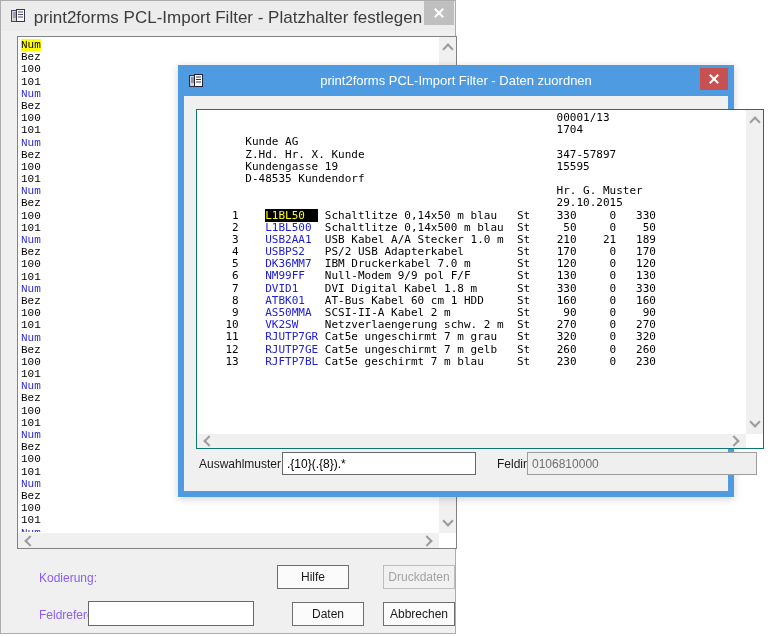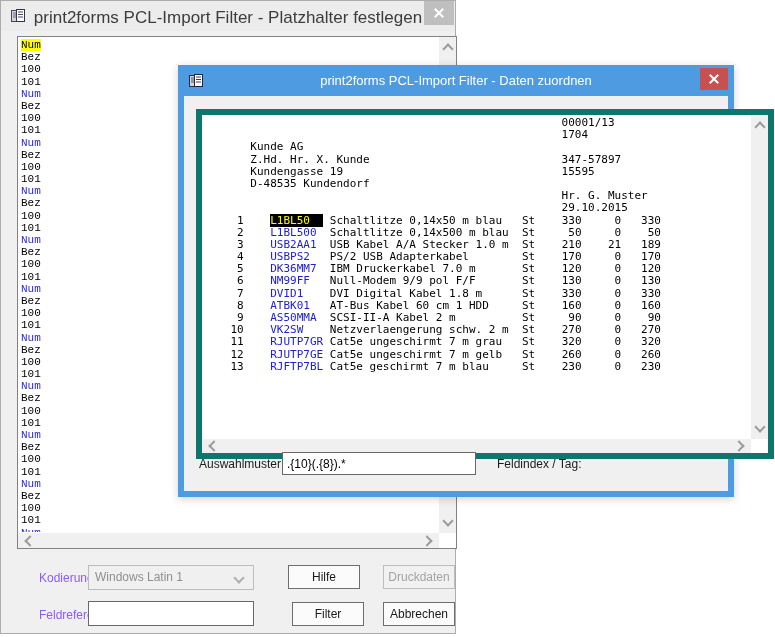--- a/index.html
+++ b/index.html
@@ -40,21 +40,21 @@
   .tinput{position:absolute;box-sizing:border-box;border:1px solid #686868;background:#fff;
           font-size:12px;font-family:"Liberation Sans",sans-serif;color:#000;padding:0 4px;}
   .tinput.disabled{background:#efefef;border-color:#9d9d9d;color:#6f6f6f;}
   
   .fwin{left:178px;top:65px;width:556px;height:432px;background:#4f9be2;box-shadow:0 2px 8px rgba(0,0,0,0.18);}
   .ftitle{position:absolute;left:0;right:0;top:0;height:31px;}
   .ftitle .ttext{position:absolute;left:0;right:0;top:8px;text-align:center;font-size:13px;color:#ffffff;}
   .fwin .appicon{top:8px;left:10px;}
   .fcontent{position:absolute;left:6px;top:31px;right:6px;bottom:6px;background:#f0f0f0;}
   .docbox{position:absolute;left:12px;top:13px;width:566px;height:338px;background:#ffffff;
-          border:6px solid #0f766e;overflow:hidden;}
+          border:1px solid #0f766e;overflow:hidden;}
   .docpre{position:absolute;left:2px;top:2px;right:18px;bottom:16px;overflow:hidden;
           font-family:"DejaVu Sans Mono",monospace;font-size:11px;line-height:12.2px;white-space:pre;color:#000;}
   .docline{height:12.2px;}
   .doc-code{color:#2020d0;}
   .doc-code.sel{background:#000000;color:#ffff00;}
   
   .f-lbl{position:absolute;font-size:12px;color:#1a1a1a;}
 </style>
 </head>
 <body>
@@ -85,30 +85,26 @@
       <span class="cv up" style="left:5px;top:8px;"></span>
       <span class="cv down" style="left:5px;bottom:8px;"></span>
     </div>
     <div class="hscroll">
       <span class="cv left" style="left:8px;top:4px;"></span>
       <span class="cv right" style="right:8px;top:4px;"></span>
     </div>
   </div>
 
   <span class="lbl" style="left:18px;top:570px;">Kodierung:</span>
-  <div class="combo">
-    <span>Windows Latin 1</span>
-    <span class="cv down"></span>
-  </div>
-  <div class="btn" style="left:287px;top:564px;">Hilfe</div>
+  <div class="btn" style="left:276px;top:564px;">Hilfe</div>
   <div class="btn disabled" style="left:382px;top:564px;">Druckdaten</div>
 
   <span class="lbl" style="left:18px;top:607px;">Feldreferenz:</span>
   <input class="tinput" style="left: 87px; top: 600px; width: 166px; height: 25px;" value="">
-  <div class="btn" style="left:291px;top:601px;">Filter</div>
+  <div class="btn" style="left:291px;top:601px;">Daten</div>
   <div class="btn" style="left:382px;top:601px;text-align:center;">Abbrechen</div>
 </div>
 
 <div class="win fwin">
   <div class="ftitle">
     <span class="appicon">
       <svg width="16" height="16" viewBox="0 0 16 16">
         <rect x="1.5" y="2.5" width="8" height="11" fill="#d4d4d4" stroke="#2d2d45"></rect>
         <line x1="3" y1="5" x2="8" y2="5" stroke="#56566e" stroke-width="1"></line>
         <line x1="3" y1="7" x2="8" y2="7" stroke="#56566e" stroke-width="1"></line>
@@ -134,14 +130,15 @@
       </div>
       <div class="hscroll" style="right:17px;height:14px;">
         <span class="cv left" style="left:8px;top:3px;"></span>
         <span class="cv right" style="right:8px;top:3px;"></span>
       </div>
     </div>
 
     <span class="f-lbl" style="left:15px;top:361px;">Auswahlmuster:</span>
     <input class="tinput" style="left: 98px; top: 356px; width: 194px; height: 23px;" value=".{10}(.{8}).*">
     <span class="f-lbl" style="left:313px;top:361px;">Feldindex / Tag:</span>
+    <input class="tinput disabled" style="left: 343px; top: 356px; width: 230px; height: 23px;" value="0106810000">
   </div>
 </div>
 
 </body></html>

